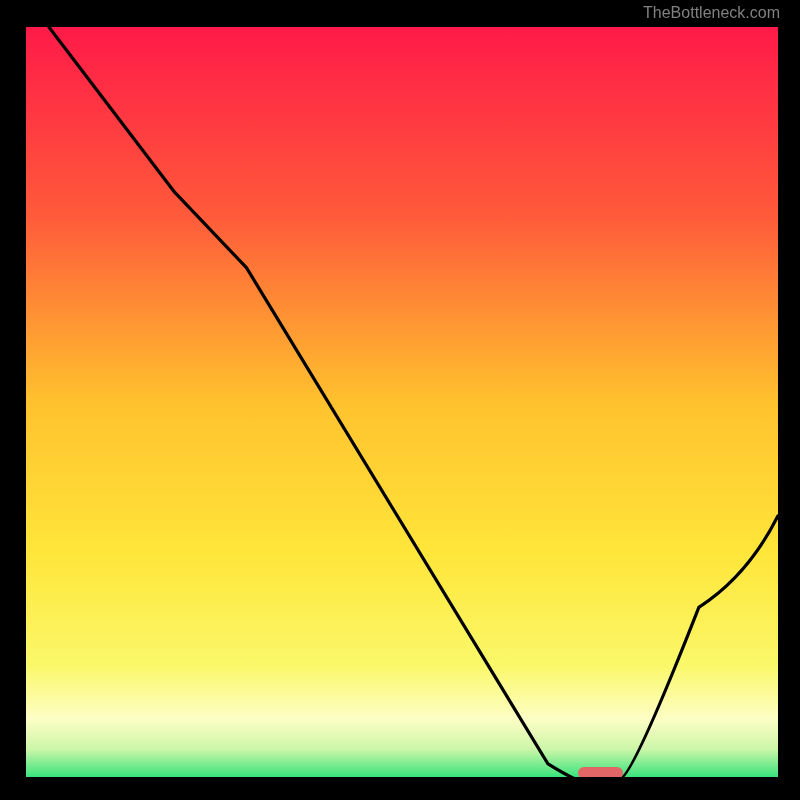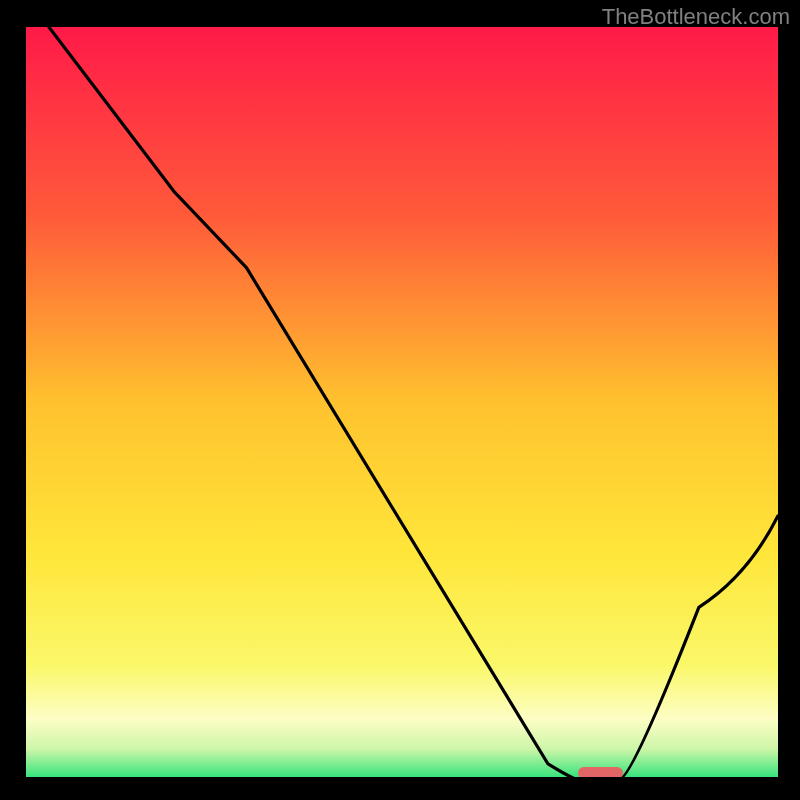--- a/index.html
+++ b/index.html
@@ -13,23 +13,23 @@
   }
   .container {
     position: relative;
     width: 800px;
     height: 800px;
     background: #000;
   }
   .watermark {
     position: absolute;
     top: 4px;
-    right: 10px;
+    right: 20px;
     color: #808080;
-    font-size: 22px;
+    font-size: 16px;
     font-weight: 500;
     z-index: 50;
   }
   .plot-area {
     position: absolute;
     left: 24px;
     top: 27px;
     width: 754px;
     height: 752px;
     overflow: hidden;

